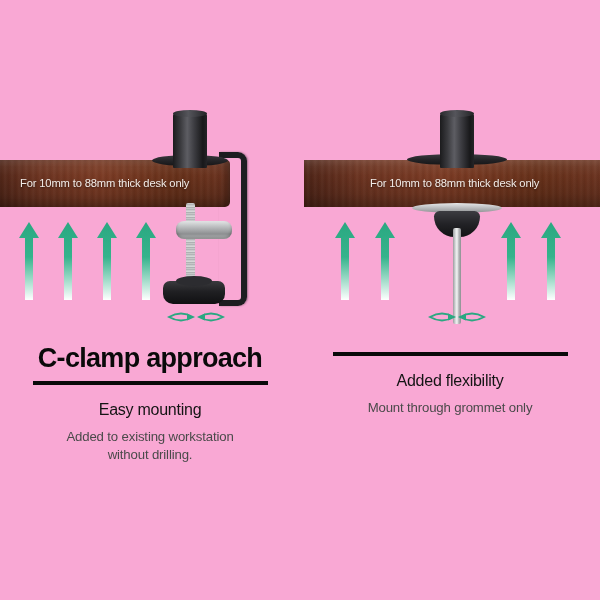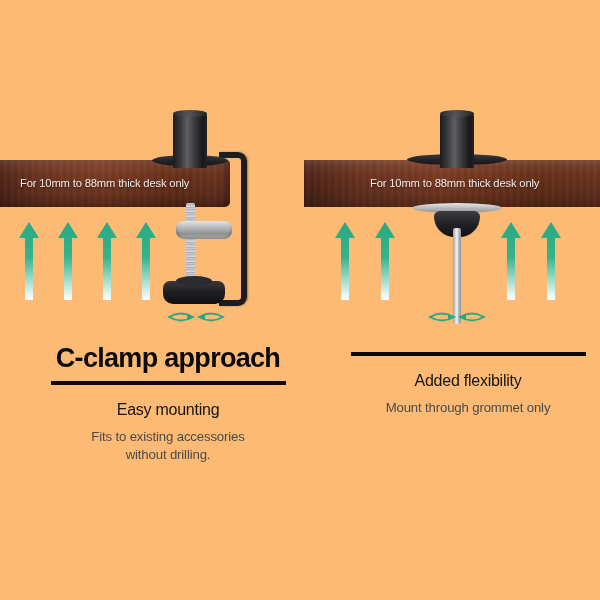--- a/index.html
+++ b/index.html
@@ -10,21 +10,21 @@
     width: 600px;
     height: 600px;
     background: #ffffff;
     font-family: "Liberation Sans", sans-serif;
     overflow: hidden;
   }
   .page {
     position: relative;
     width: 600px;
     height: 600px;
-    background: #fdba74;
+    background: #f9a8d4;
   }
   .panels {
     position: absolute;
     top: 0;
     left: 0;
     width: 600px;
     height: 480px;
     display: flex;
   }
   .panel {
@@ -210,21 +210,20 @@
   }
   .swivel svg { display: block; width: 66px; height: 18px; }
 
   
   .textblock {
     position: absolute;
     top: 344px;
     left: 0;
     width: 300px;
     text-align: center;
-    margin-left: 18px;
   }
   .heading {
     font-size: 27px;
     font-weight: bold;
     color: #0a0a0a;
     letter-spacing: -0.7px;
     line-height: 1.08;
     white-space: nowrap;
   }
   .rule {
@@ -327,21 +326,21 @@
             <path d="M36 9 L42 5.5 L42 12.5 Z" fill="#2aa881"></path>
           </svg>
         </div>
       </div>
 
       <div class="textblock">
         <div class="heading">C-clamp approach</div>
         <div class="rule"></div>
         <div class="subtitle">Easy mounting</div>
         <div class="body">
-          <div>Fits to existing accessories</div>
+          <div>Added to existing workstation</div>
           <div>without drilling.</div>
         </div>
       </div>
     </div>
 
     <div class="panel">
       <div class="illus">
 
         <div class="arrow" style="left:34px; top:222px;">
           <svg viewBox="0 0 22 78">

